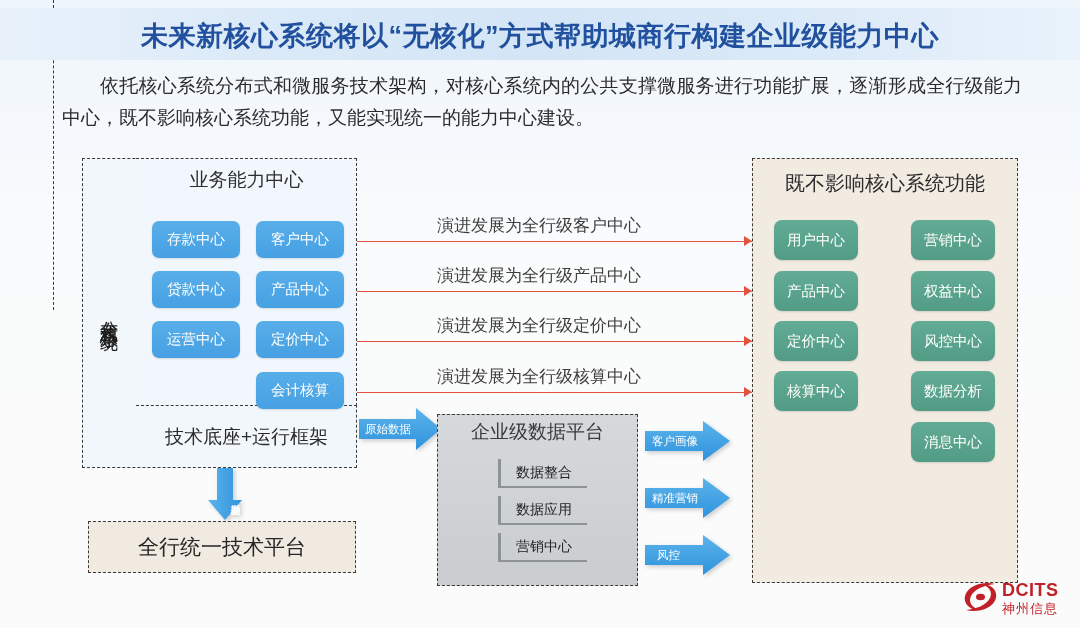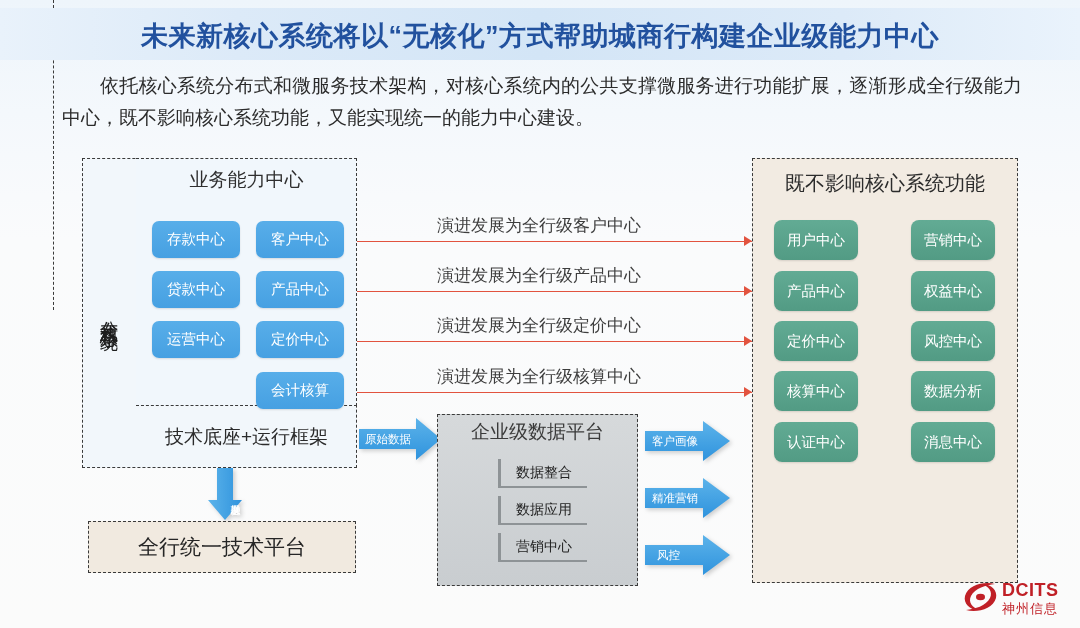--- a/index.html
+++ b/index.html
@@ -176,21 +176,21 @@
     <div class="line"></div>
       <div class="head"></div>
   </div>
 
   <div class="evo-label" style="left:437px;top:365px;">演进发展为全行级核算中心</div>
   <div class="red-arrow" style="left:357px;top:387px;width:395px;">
     <div class="line"></div>
       <div class="head"></div>
   </div>
 
-  <div class="fat-arrow" style="left:359px;top:418px;width:82px;height:42px;">
+  <div class="fat-arrow" style="left:359px;top:408px;width:82px;height:42px;">
     <svg width="82" height="42" viewBox="0 0 82 42">
       <defs>
           <linearGradient id="gright1" x1="0" y1="0" x2="0" y2="1">
         <stop offset="0%" stop-color="#5cb3ea"></stop>
             <stop offset="100%" stop-color="#2f93dd"></stop>
       </linearGradient>
         </defs>
       <polygon points="0,11 57,11 57,0 82,21 57,42 57,31 0,31" fill="url(#gright1)"></polygon>
     </svg>
     <div class="cap" style="padding-left:6px;">原始数据</div>
@@ -229,21 +229,20 @@
     <div class="cap" style="padding-left:12px;">风控</div>
   </div>
 
   <div class="dashed" id="ent-panel"></div>
   <div id="ent-title">既不影响核心系统功能</div>
 
   <div class="green-box" style="left:774px;top:220px;">用户中心</div>
   <div class="green-box" style="left:774px;top:271px;">产品中心</div>
   <div class="green-box" style="left:774px;top:321px;">定价中心</div>
   <div class="green-box" style="left:774px;top:371px;">核算中心</div>
-  <div class="green-box" style="left:774px;top:422px;">认证中心</div>
 
   <div class="green-box" style="left:911px;top:220px;">营销中心</div>
   <div class="green-box" style="left:911px;top:271px;">权益中心</div>
   <div class="green-box" style="left:911px;top:321px;">风控中心</div>
   <div class="green-box" style="left:911px;top:371px;">数据分析</div>
   <div class="green-box" style="left:911px;top:422px;">消息中心</div>
 
   <div id="logo">
     <svg id="logo-mark" viewBox="0 0 36 34">
       <path d="M33 4 C22 1, 6 5, 3 16 C1 24, 9 31, 18 30 C10 28, 6 22, 9 16 C13 8, 24 5, 33 4 Z" fill="#c02027"></path>

